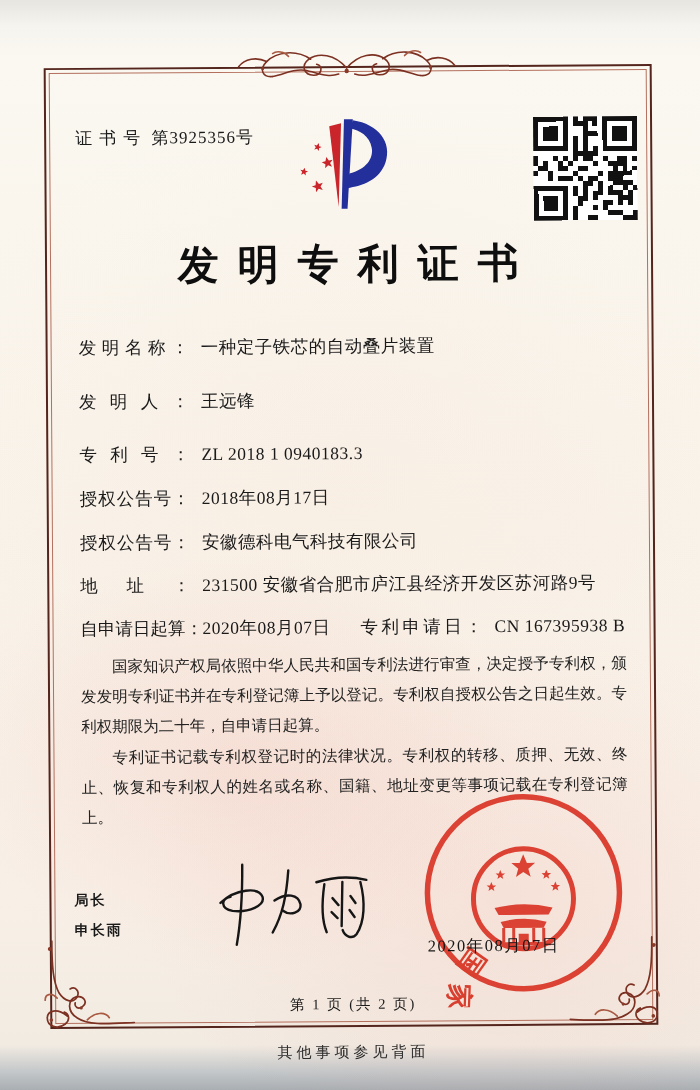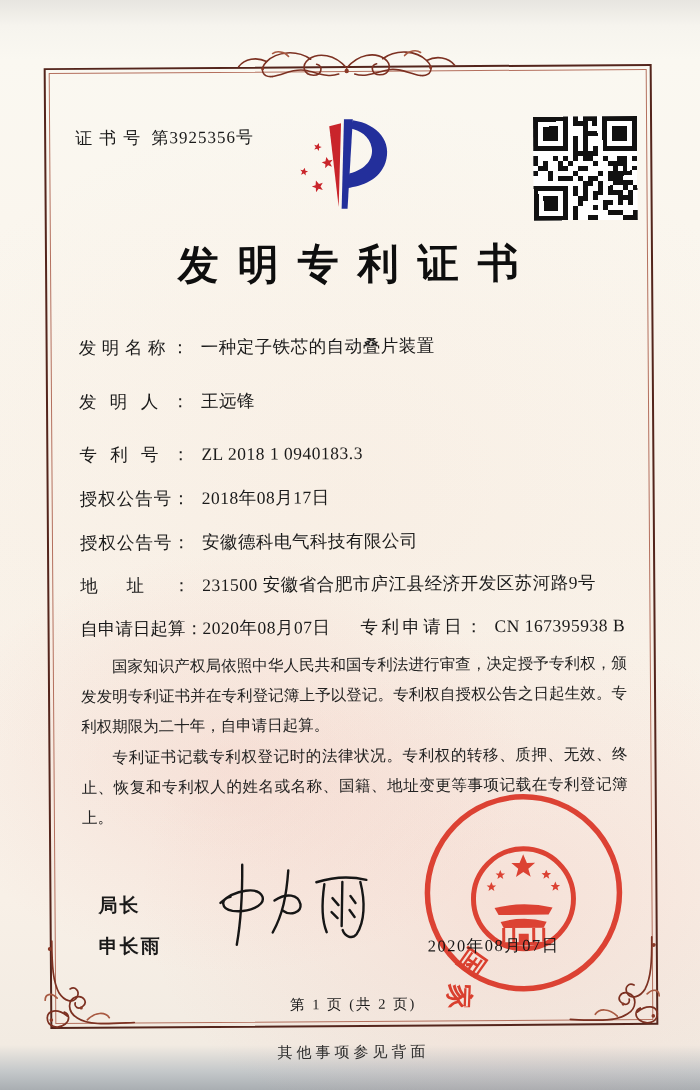--- a/index.html
+++ b/index.html
@@ -42,21 +42,21 @@
   .row .lbl{display:inline-block;width:110px;text-align:justify;text-align-last:justify;}
   .row .val{margin-left:12px;letter-spacing:.5px;}
   .row .pair2{position:absolute;left:280px;top:0;}
   .row .lbl2{display:inline-block;width:122px;text-align:justify;text-align-last:justify;}
   .r1{top:334px}.r2{top:388px}.r3{top:441px}.r4{top:485px}.r5{top:529px}.r6{top:572px}.r7{top:615px}
 
   .paras{position:absolute;left:80px;top:650px;width:546px;font-size:15.5px;line-height:1.95;
     text-align:justify;color:#222;}
   .paras p{margin:0;text-indent:2em;}
 
-  .director{position:absolute;left:96px;top:884px;font-size:19px;font-weight:600;line-height:2.15;letter-spacing:2px;font-family:Liberation Serif, serif;}
+  .director{position:absolute;left:72px;top:884px;font-size:14px;font-weight:600;line-height:2.15;letter-spacing:2px;font-family:Liberation Serif, serif;}
   .signature{position:absolute;left:188px;top:852px;width:182px;height:106px;}
 
   .seal{position:absolute;left:404px;top:788px;width:234px;height:220px;opacity:.92;mix-blend-mode:multiply;}
   .seal-date{position:absolute;left:425px;top:936px;font-size:16.5px;letter-spacing:1.5px;color:#151515;z-index:5;}
 
   .page-no{position:absolute;left:0;top:995px;width:100%;text-align:center;font-size:14.5px;letter-spacing:2px;}
   .footer-note{position:absolute;left:0;top:1043px;width:100%;text-align:center;font-size:15px;letter-spacing:4px;color:#2b2b2b;}
 </style>
 </head>
 <body>

